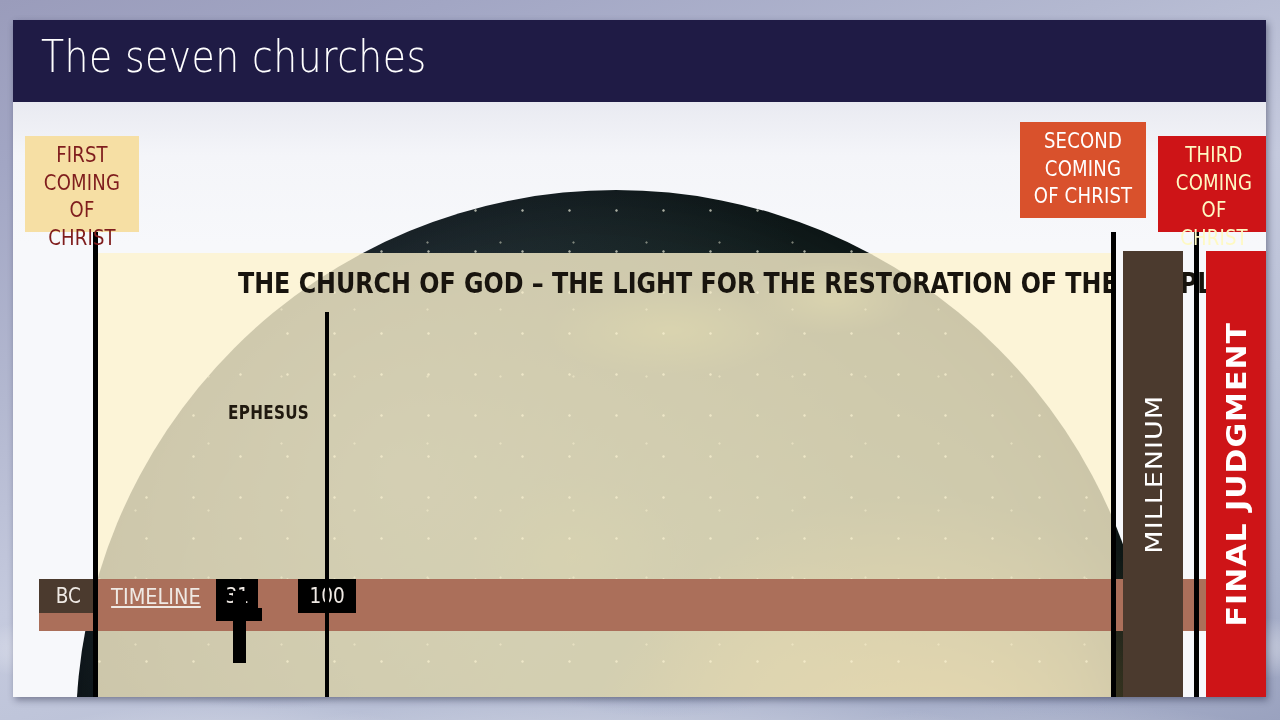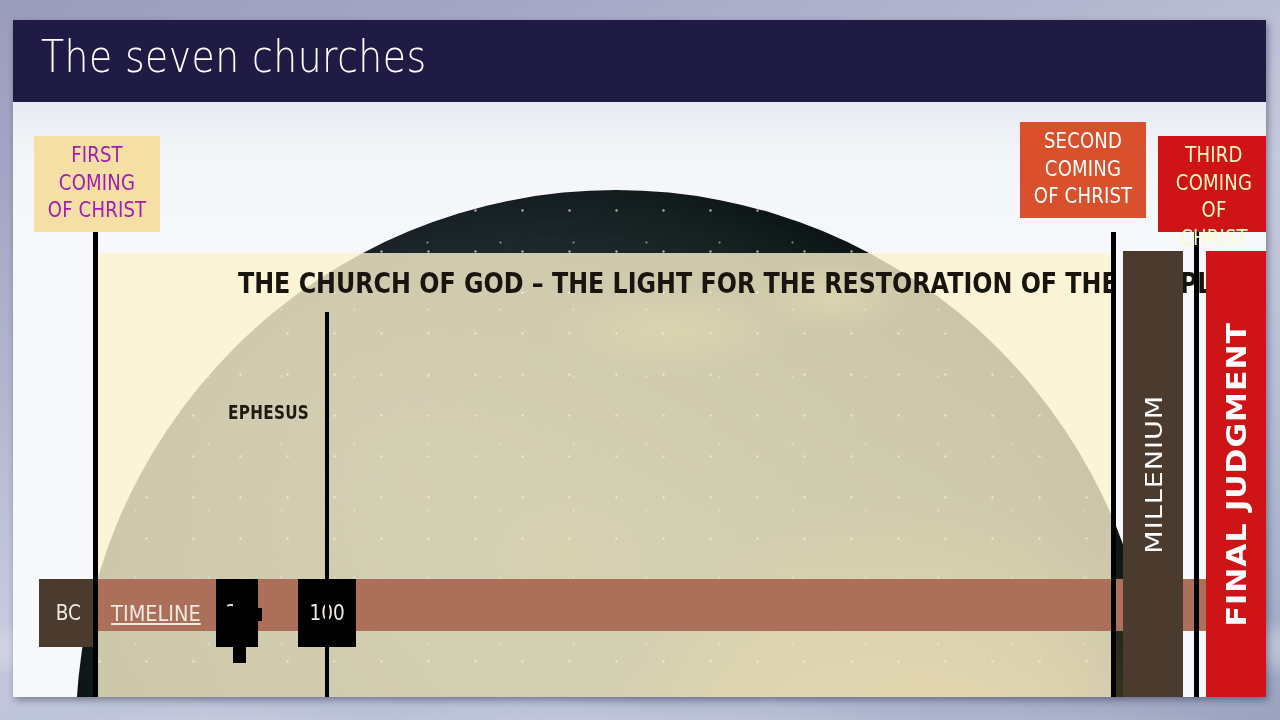--- a/index.html
+++ b/index.html
@@ -198,23 +198,23 @@
     line-height: 1.32;
     font-weight: 400;
     font-family: "DejaVu Sans", "Liberation Sans", sans-serif;
     letter-spacing: 0.2px;
   }
   .callout span {
     display: block;
     transform: scaleX(0.86);
   }
   #callout-first {
-    left: 21px; top: 34px; width: 126px; height: 96px;
+    left: 12px; top: 34px; width: 114px; height: 96px;
     background: #f6dfa4;
-    color: #a21caf;
+    color: #7f1d1d;
   }
   #callout-second {
     left: 1007px; top: 20px; width: 126px; height: 96px;
     background: #d9512c;
     color: #ffffff;
   }
   #callout-third {
     left: 1145px; top: 34px; width: 112px; height: 96px;
     background: #ce1417;
     color: #fef9c3;
@@ -272,21 +272,21 @@
   #timeline-bar {
     position: absolute;
     left: 13px; top: 0;
     width: 1227px;
     height: 52px;
     background: #ab6f5a;
   }
   .tl-box {
     position: absolute;
     top: 0;
-    height: 68px;
+    height: 34px;
     display: flex;
     align-items: center;
     justify-content: center;
     font-family: "DejaVu Sans", "Liberation Sans", sans-serif;
     color: #efe9e4;
     font-size: 21px;
     font-weight: 400;
   }
   .tl-box span { display:block; transform: scaleX(0.88); }
   #tl-bc     { left: 13px;  width: 58px; background: #4b3a2e; }

